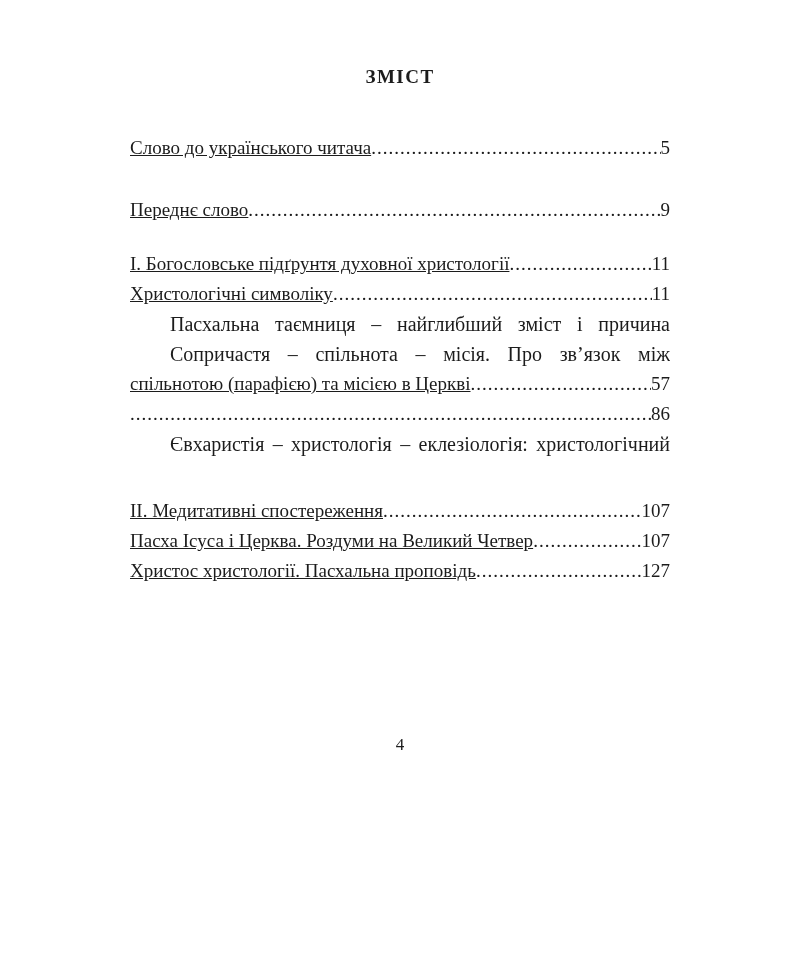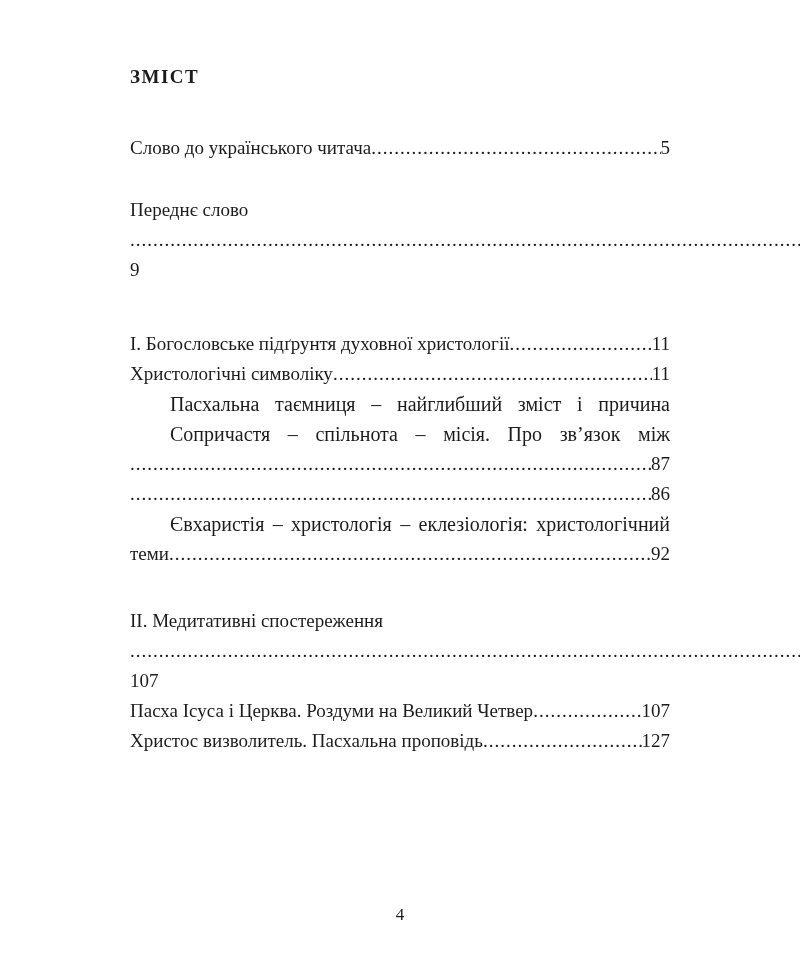--- a/index.html
+++ b/index.html
@@ -16,34 +16,35 @@
   }
   .page {
     box-sizing: border-box;
     width: 800px;
     height: 960px;
     padding: 0 130px;
     background: #ffffff;
   }
   .title {
     margin-top: 62px;
-    text-align: left;
+    text-align: center;
     font-weight: bold;
     font-size: 19px;
     line-height: 30px;
     letter-spacing: 1.5px;
   }
   .entry {
     display: flex;
     align-items: baseline;
     font-size: 19px;
     line-height: 30px;
   }
   .entry .t {
     white-space: nowrap;
+    text-decoration: underline;
   }
   .dots {
     flex: 1 1 auto;
     overflow: hidden;
     white-space: nowrap;
     min-width: 0;
   }
   .dots::after {
     content: "..........................................................................................................................................................";
     letter-spacing: 1px;
@@ -55,23 +56,23 @@
     font-size: 20px;
     line-height: 30px;
     text-align: justify;
     text-align-last: justify;
     white-space: normal;
     overflow: hidden;
     max-height: 30px;
     margin-left: 40px;
   }
   .g1 { margin-top: 41px; }  
-  .g2 { margin-top: 32px; flex-direction: column; }  
-  .g3 { margin-top: 44px; }  
-  .g4 { margin-top: 37px; flex-direction: column; }  
+  .g2 { margin-top: 32px; }  
+  .g3 { margin-top: 24px; }  
+  .g4 { margin-top: 37px; }  
   .footer-page {
     margin-top: 144px;
     text-align: center;
     font-size: 17px;
     line-height: 30px;
   }
 </style>
 </head>
 <body>
 
@@ -102,52 +103,48 @@
     <span class="dots"></span>
     <span class="pg">11</span>
   </div>
 
   <div class="fill">Пасхальна таємниця – найглибший зміст і причина почитання</div>
 
 
   <div class="fill">Сопричастя – спільнота – місія. Про зв’язок між Євхаристією,</div>
 
   <div class="entry">
+    <span class="t">спільнотою (парафією) та місією в Церкві</span>
     <span class="dots"></span>
-    <span class="pg">87</span>
+    <span class="pg">57</span>
   </div>
 
   <div class="entry">
     <span class="dots"></span>
     <span class="pg">86</span>
   </div>
 
   <div class="fill">Євхаристія – христологія – еклезіологія: христологічний центр</div>
 
-  <div class="entry">
-    <span class="t">теми</span>
-    <span class="dots"></span>
-    <span class="pg">92</span>
-  </div>
 
   <div class="entry g4">
     <span class="t">ІІ. Медитативні спостереження</span>
     <span class="dots"></span>
     <span class="pg">107</span>
   </div>
 
   <div class="entry">
     <span class="t">Пасха Ісуса і Церква. Роздуми на Великий Четвер</span>
     <span class="dots"></span>
     <span class="pg">107</span>
   </div>
 
 
 
   <div class="entry">
-    <span class="t">Христос визволитель. Пасхальна проповідь</span>
+    <span class="t">Христос христології. Пасхальна проповідь</span>
     <span class="dots"></span>
     <span class="pg">127</span>
   </div>
 
   <div class="footer-page">4</div>
 
 </div>
 
 </body></html>

